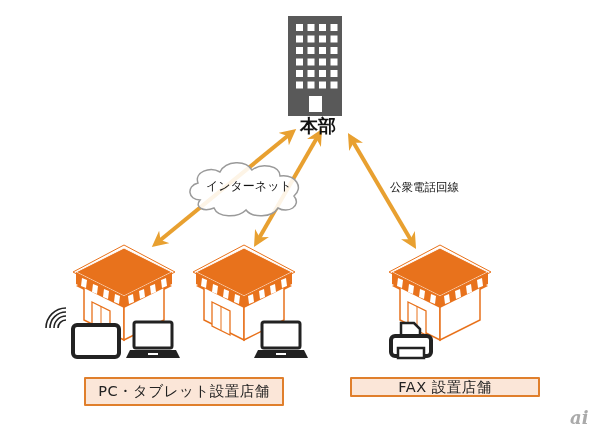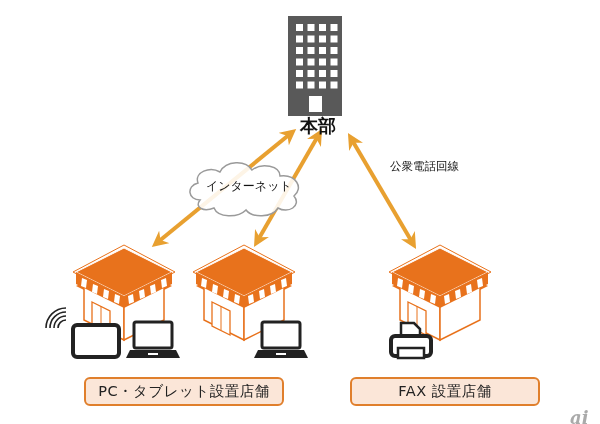--- a/index.html
+++ b/index.html
@@ -1,20 +1,20 @@
 <!DOCTYPE html>
 <html><head>
 <meta charset="utf-8">
 <style>
   html, body { margin:0; padding:0; background:#ffffff; }
   body { width:600px; height:424px; position:relative; overflow:hidden;
          font-family:"DejaVu Sans", "Liberation Sans", sans-serif; }
   svg#diagram { position:absolute; left:0; top:0; }
   .label-box { position:absolute; box-sizing:border-box; border:2px solid #e07f2c;
-               border-radius:6px; background:#fbe6d8; color:#222;
+               border-radius:1px; background:#fbe6d8; color:#222;
                display:flex; align-items:center; justify-content:center;
                font-size:14.5px; letter-spacing:0.5px; }
   .text { position:absolute; color:#111; white-space:nowrap; }
   .hq-label { font-size:18px; font-weight:bold; }
   .line-label { font-size:11.5px; }
   .cloud-label { font-size:12px; }
   .watermark { position:absolute; color:#aaa; font-family:"DejaVu Serif", serif;
                font-style:italic; font-weight:bold; font-size:18px;margin-top:13px; }
 </style>
 </head>
@@ -118,18 +118,18 @@
 
   <g>
     <path d="M401,323 L414,323 L420,329 L420,338 L401,338 z" fill="#fff" stroke="#222" stroke-width="2.5"></path>
     <rect x="391" y="336" width="40" height="20" rx="4" fill="#fff" stroke="#222" stroke-width="4"></rect>
     <rect x="398" y="348" width="26" height="10" fill="#fff" stroke="#222" stroke-width="2.5"></rect>
   </g>
 </svg>
 
 <div class="text hq-label" style="left:300px;top:114px;">本部</div>
 <div class="text cloud-label" style="left:206px;top:178px;">インターネット</div>
-<div class="text line-label" style="left:390px;top:159px;">公衆電話回線</div>
+<div class="text line-label" style="left:390px;top:180px;">公衆電話回線</div>
 
 <div class="label-box" style="left:84px;top:377px;width:200px;height:29px;">PC・タブレット設置店舗</div>
-<div class="label-box" style="left:350px;top:377px;width:190px;height:29px;">FAX 設置店舗</div>
+<div class="label-box" style="left:350px;top:377px;width:190px;height:20px;">FAX 設置店舗</div>
 
 <div class="watermark" style="left:570px;top:394px;">ai</div>
 
 </body></html>

